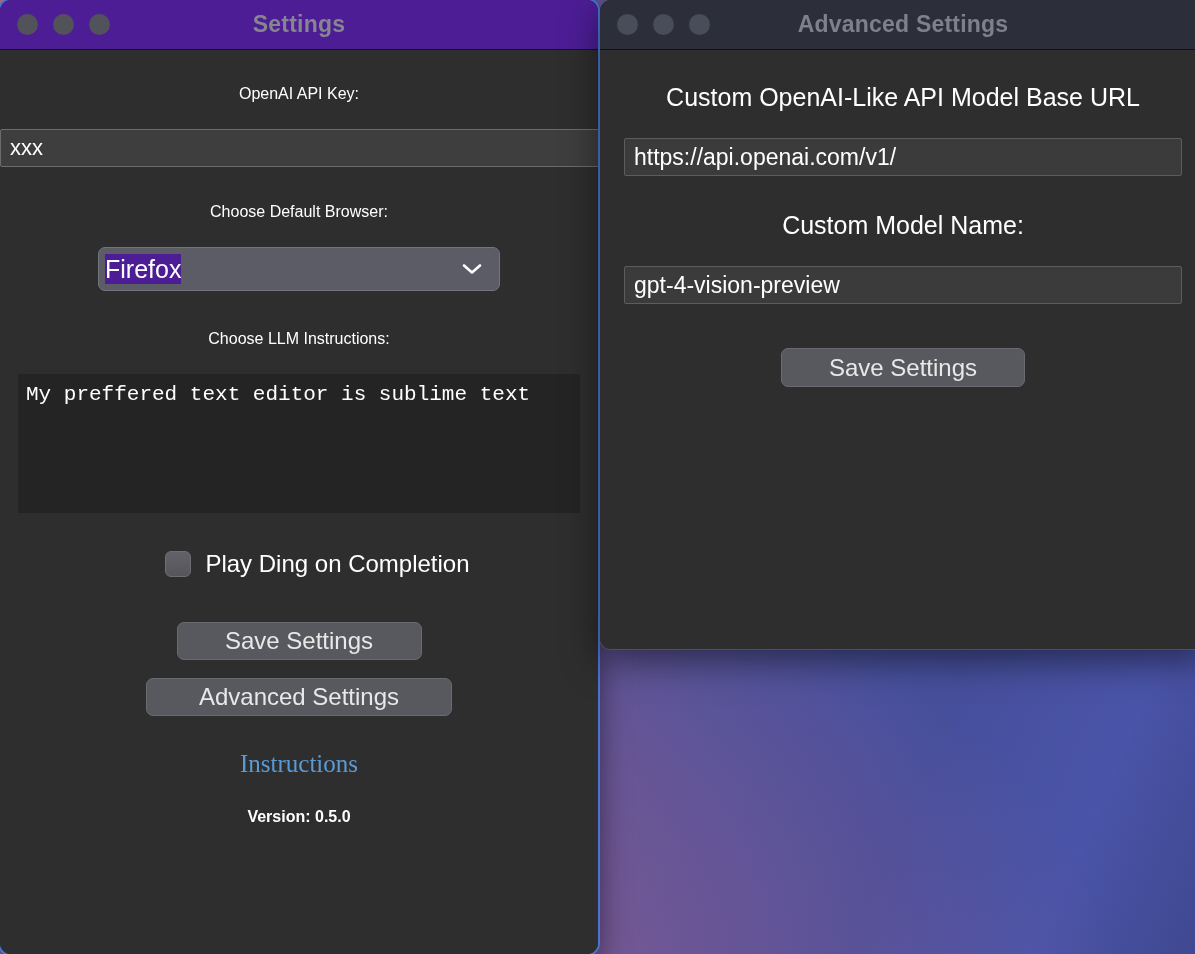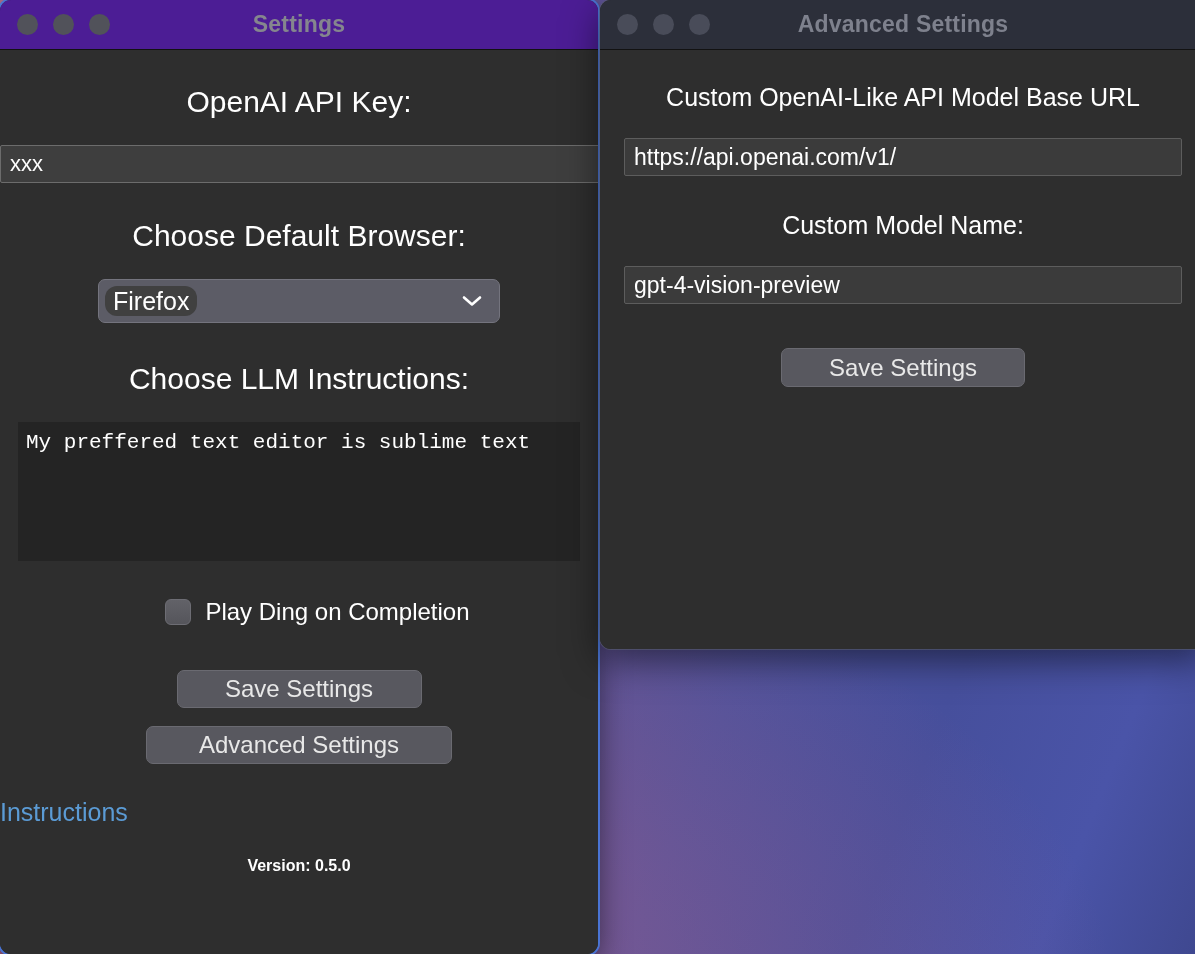--- a/index.html
+++ b/index.html
@@ -113,21 +113,21 @@
   #settings-window {
     left: 0;
     top: 0;
     width: 598px;
     height: 954px;
   }
 
   .field-label {
     text-align: center;
     color: #ffffff;
-    font-size: 30px;
+    font-size: 16px;
     font-weight: normal;
   }
 
   .text-input {
     display: block;
     width: 610px;
     margin: 0 auto;
     height: 38px;
     background: #3e3e3e;
     border: 1px solid #6c6c6c;
@@ -152,24 +152,23 @@
     border: 1px solid #74747e;
     border-radius: 7px;
     display: flex;
     align-items: center;
     padding: 0 6px;
     cursor: default;
   }
   .select-value {
     color: #ffffff;
     font-size: 25px;
-    background: #404040;
-    padding: 0 8px;
+    background: #4c1d95;
+    padding: 0 0;
     line-height: 30px;
-    border-radius: 12px;
   }
   .chevron {
     position: absolute;
     right: 18px;
     top: 50%;
     transform: translateY(-50%);
     width: 20px; height: 12px;
     pointer-events: none;
   }
 
@@ -221,25 +220,26 @@
     font-family: "Liberation Sans", sans-serif;
     cursor: pointer;
     padding: 0;
   }
   #btn-save-settings      { width: 245px; height: 38px; }
   #btn-advanced-settings  { width: 306px; height: 38px; }
   #btn-save-advanced      { width: 244px; height: 39px; }
 
   .link {
     display: block;
-    text-align: left;
+    text-align: center;
     color: #5b9bd5;
     font-size: 25px;
     text-decoration: none;
     cursor: pointer;
+    font-family: Liberation Serif, serif;
   }
 
   .version {
     text-align: center;
     color: #ffffff;
     font-size: 16px;
     font-weight: bold;
   }
 
   

